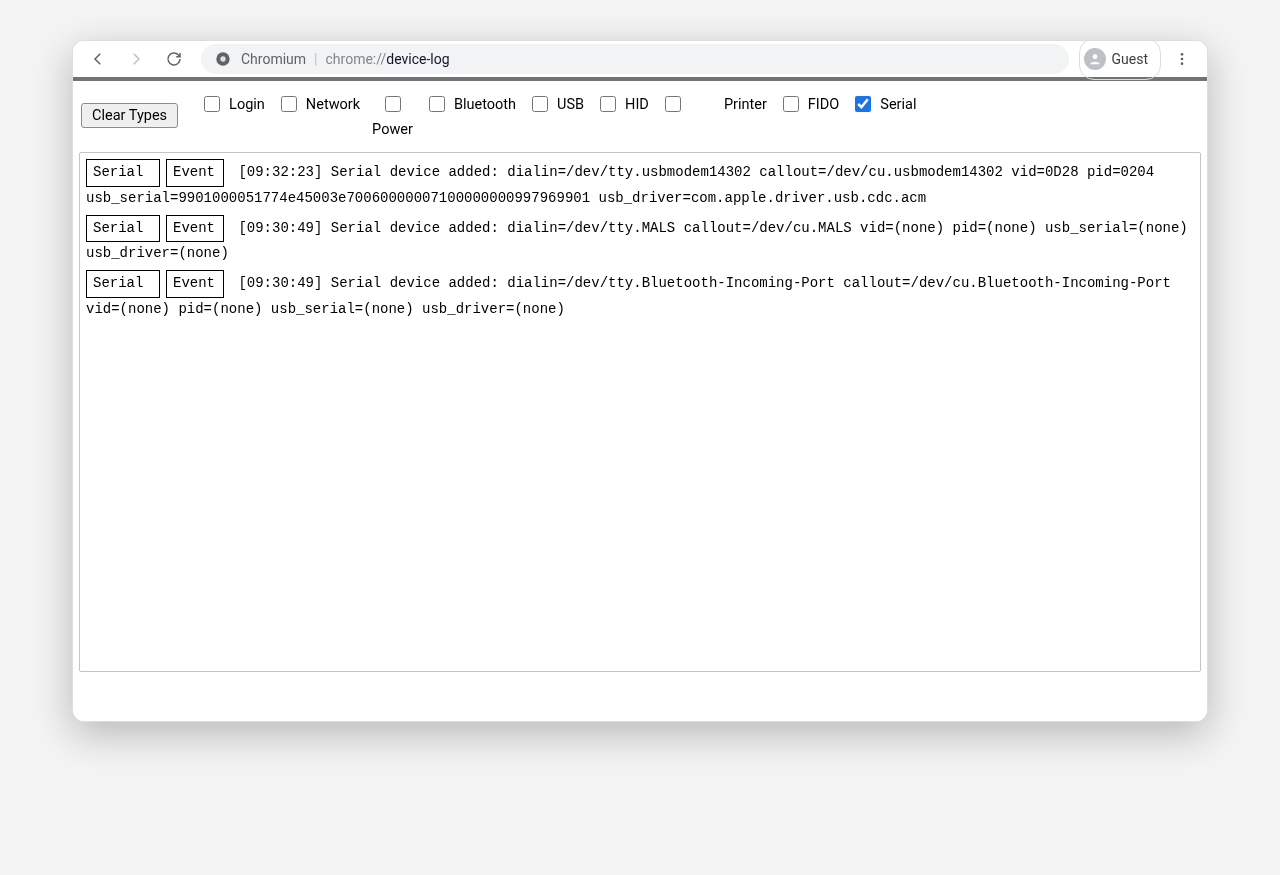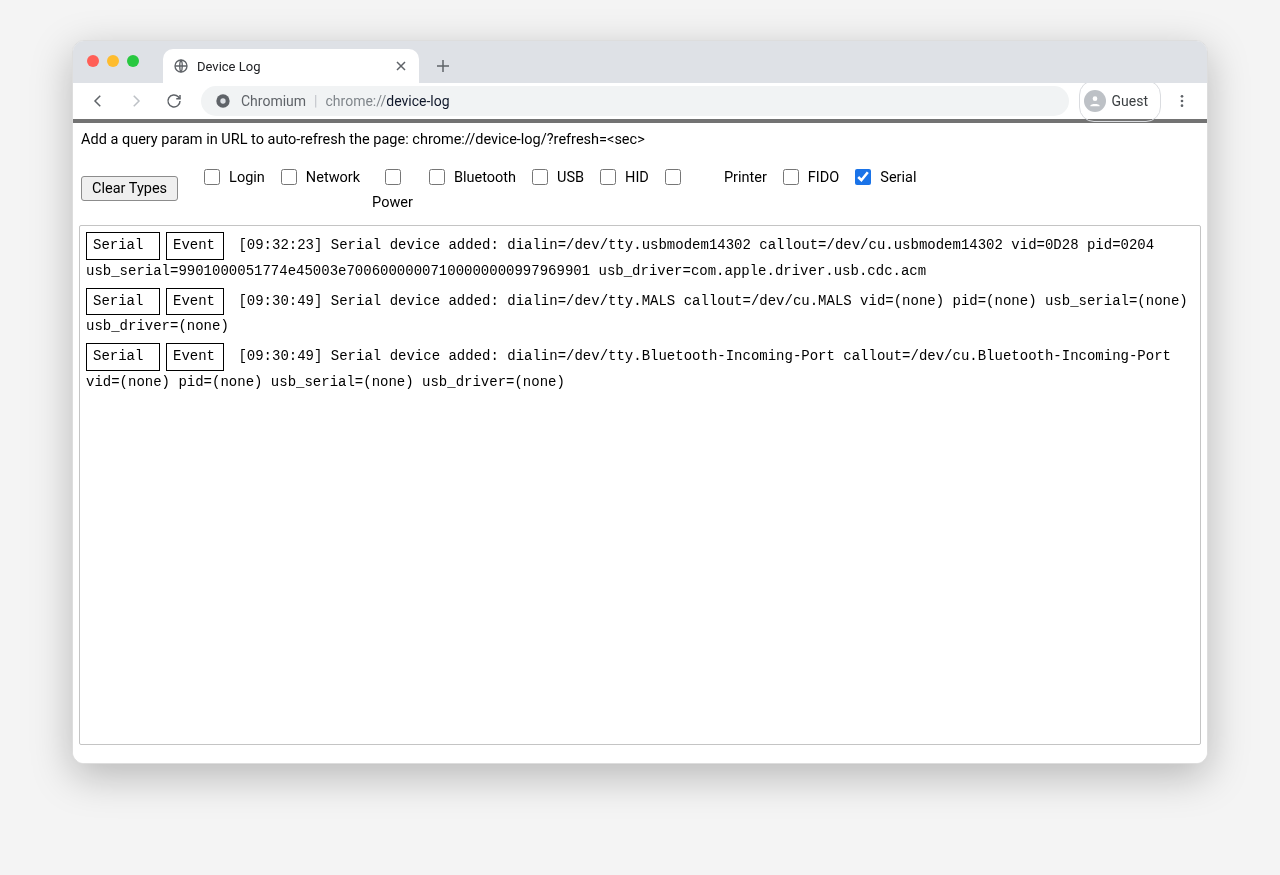--- a/index.html
+++ b/index.html
@@ -137,47 +137,20 @@
   .badge.type{min-width:74px;}
   .badge.level{min-width:58px;}
 
   svg{display:block;}
 </style>
 </head>
 <body>
 
 <div class="window">
 
-  <div class="tabstrip">
-    <div class="traffic-lights">
-      <div class="tlight red"></div>
-      <div class="tlight yellow"></div>
-      <div class="tlight green"></div>
-    </div>
-    <div class="tab">
-      <span class="favicon">
-        <svg width="16" height="16" viewBox="0 0 24 24" fill="none" stroke="#5f6368" stroke-width="2">
-          <circle cx="12" cy="12" r="9"></circle>
-            <path d="M3 12h18"></path>
-            <path d="M12 3c2.5 3 2.5 15 0 18M12 3c-2.5 3-2.5 15 0 18"></path>
-        </svg>
-      </span>
-      <span class="title">Device Log</span>
-      <span class="close">
-        <svg width="10" height="10" viewBox="0 0 10 10" stroke="#5f6368" stroke-width="1.5">
-            <path d="M1 1l8 8M9 1l-8 8"></path>
-          </svg>
-      </span>
-    </div>
-    <div class="newtab">
-      <svg width="14" height="14" viewBox="0 0 14 14" stroke="#5f6368" stroke-width="1.5">
-          <path d="M7 1v12M1 7h12"></path>
-        </svg>
-    </div>
-  </div>
 
   <div class="toolbar">
     <div class="tbtn">
       <svg width="18" height="18" viewBox="0 0 24 24" fill="none" stroke="#5f6368" stroke-width="2">
           <path d="M15 5l-7 7 7 7"></path>
         </svg>
     </div>
     <div class="tbtn disabled">
       <svg width="18" height="18" viewBox="0 0 24 24" fill="none" stroke="#bdc1c6" stroke-width="2">
           <path d="M9 5l7 7-7 7"></path>
@@ -215,21 +188,20 @@
     <div class="tbtn">
       <svg width="16" height="16" viewBox="0 0 24 24" fill="#5f6368">
           <circle cx="12" cy="5" r="2"></circle>
           <circle cx="12" cy="12" r="2"></circle>
           <circle cx="12" cy="19" r="2"></circle>
         </svg>
     </div>
   </div>
 
   <div class="content">
-    <div class="help-line">Add a query param in URL to auto-refresh the page: chrome://device-log/?refresh=&lt;sec&gt;</div>
 
 
     <div class="controls-row controls-row2">
       <button class="ui">Clear Types</button>
       <span id="type-filters"><label class="checkbox" style="margin-left: 12px;">
             <input type="checkbox" style="">
             <span>Login</span>
           </label><label class="checkbox" style="margin-left: 12px;">
             <input type="checkbox" style="">
             <span>Network</span>

